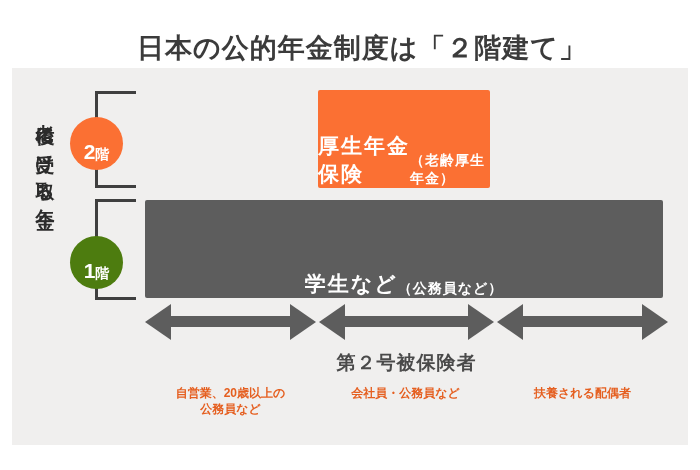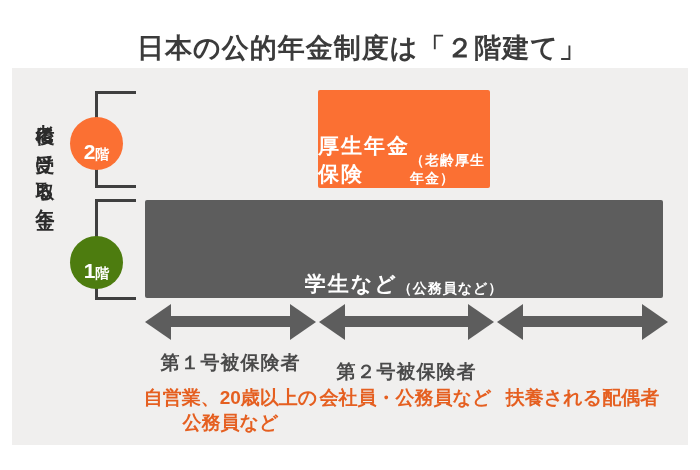--- a/index.html
+++ b/index.html
@@ -62,25 +62,25 @@
     width:0; height:0;
     border-top:18px solid transparent; border-bottom:18px solid transparent;
     border-left:26px solid #5d5d5d;
   }
   .arrow-bar { flex:1; height:11px; background:#5d5d5d; }
   .col-label {
     position:absolute; top:282px; text-align:center;
     font-size:19px; font-weight:bold; color:#4a4a4a; letter-spacing:1px;
   }
   .col-label-1 { left:123px; width:191px; }
-  .col-label-2 { left:297px; width:195px;margin-top:9px; }
+  .col-label-2 { left:297px; width:195px; }
   .col-label-3 { left:475px; width:191px; }
   .col-desc {
     position:absolute; top:318px; text-align:center;
-    font-size:19px; font-weight:bold; color:#e55f20; line-height:1.3;
+    font-size:12px; font-weight:bold; color:#e55f20; line-height:1.3;
   }
   .col-desc-1 { left:113px; width:211px; }
   .col-desc-2 { left:286px; width:215px; }
   .col-desc-3 { left:465px; width:211px; }
   .desc-line { display:block; }
 </style>
 </head>
 <body>
 
 <div class="canvas">
@@ -118,21 +118,20 @@
       <div class="head-left"></div>
       <div class="arrow-bar"></div>
       <div class="head-right"></div>
     </div>
     <div class="arrow arrow-3">
       <div class="head-left"></div>
       <div class="arrow-bar"></div>
       <div class="head-right"></div>
     </div>
 
-    <div class="col-label col-label-1">第１号被保険者</div>
     <div class="col-label col-label-2">第２号被保険者</div>
 
     <div class="col-desc col-desc-1">
       <span class="desc-line">自営業、20歳以上の</span>
       <span class="desc-line">公務員など</span>
     </div>
     <div class="col-desc col-desc-2">
       <span class="desc-line">会社員・公務員など</span>
       <span class="desc-line"></span>
     </div>

